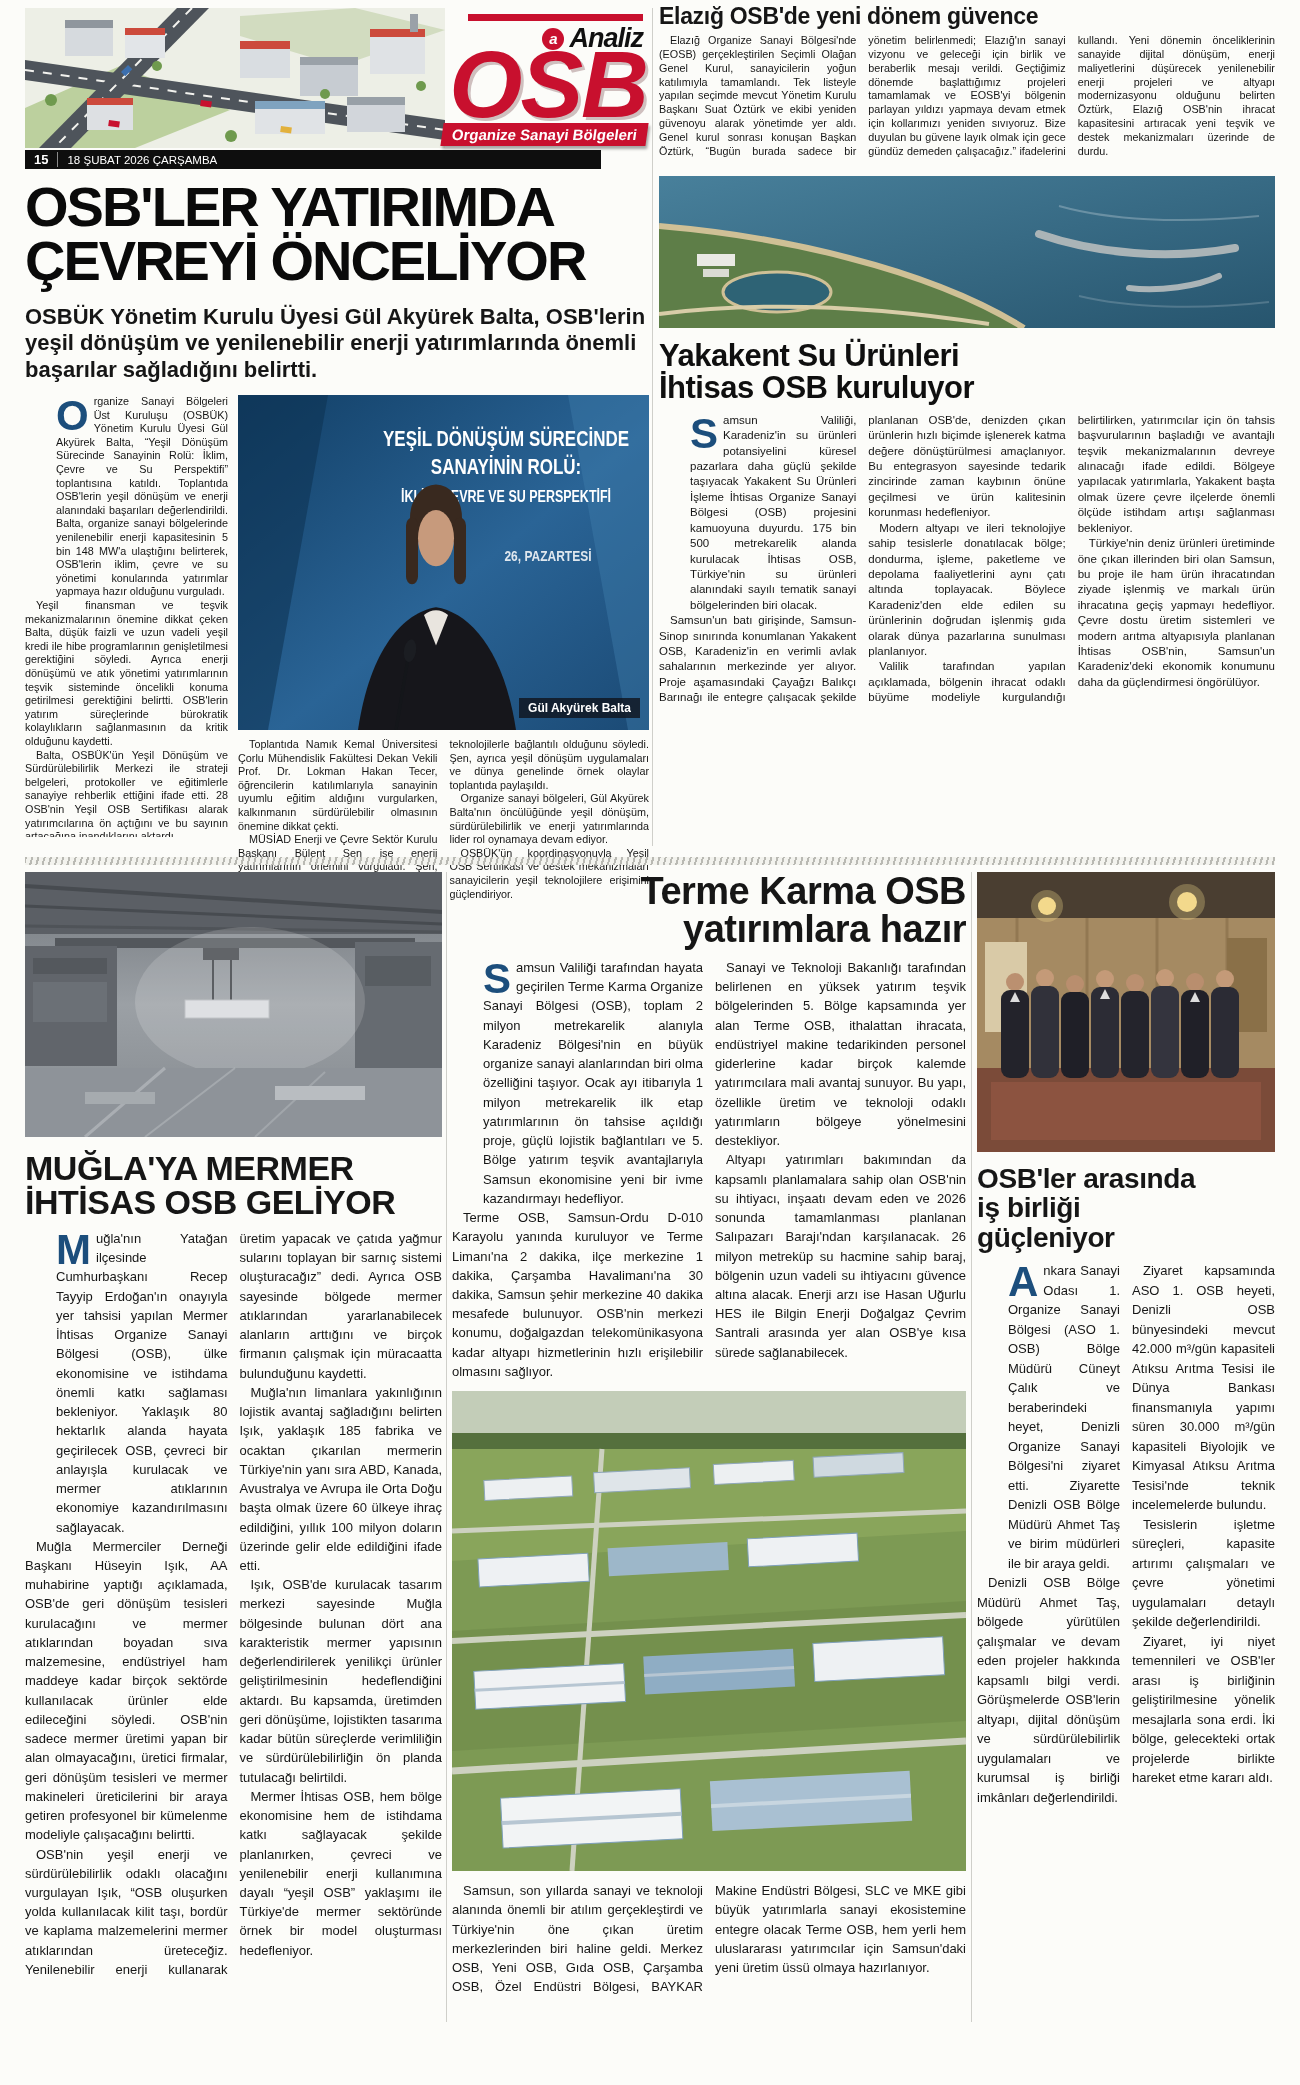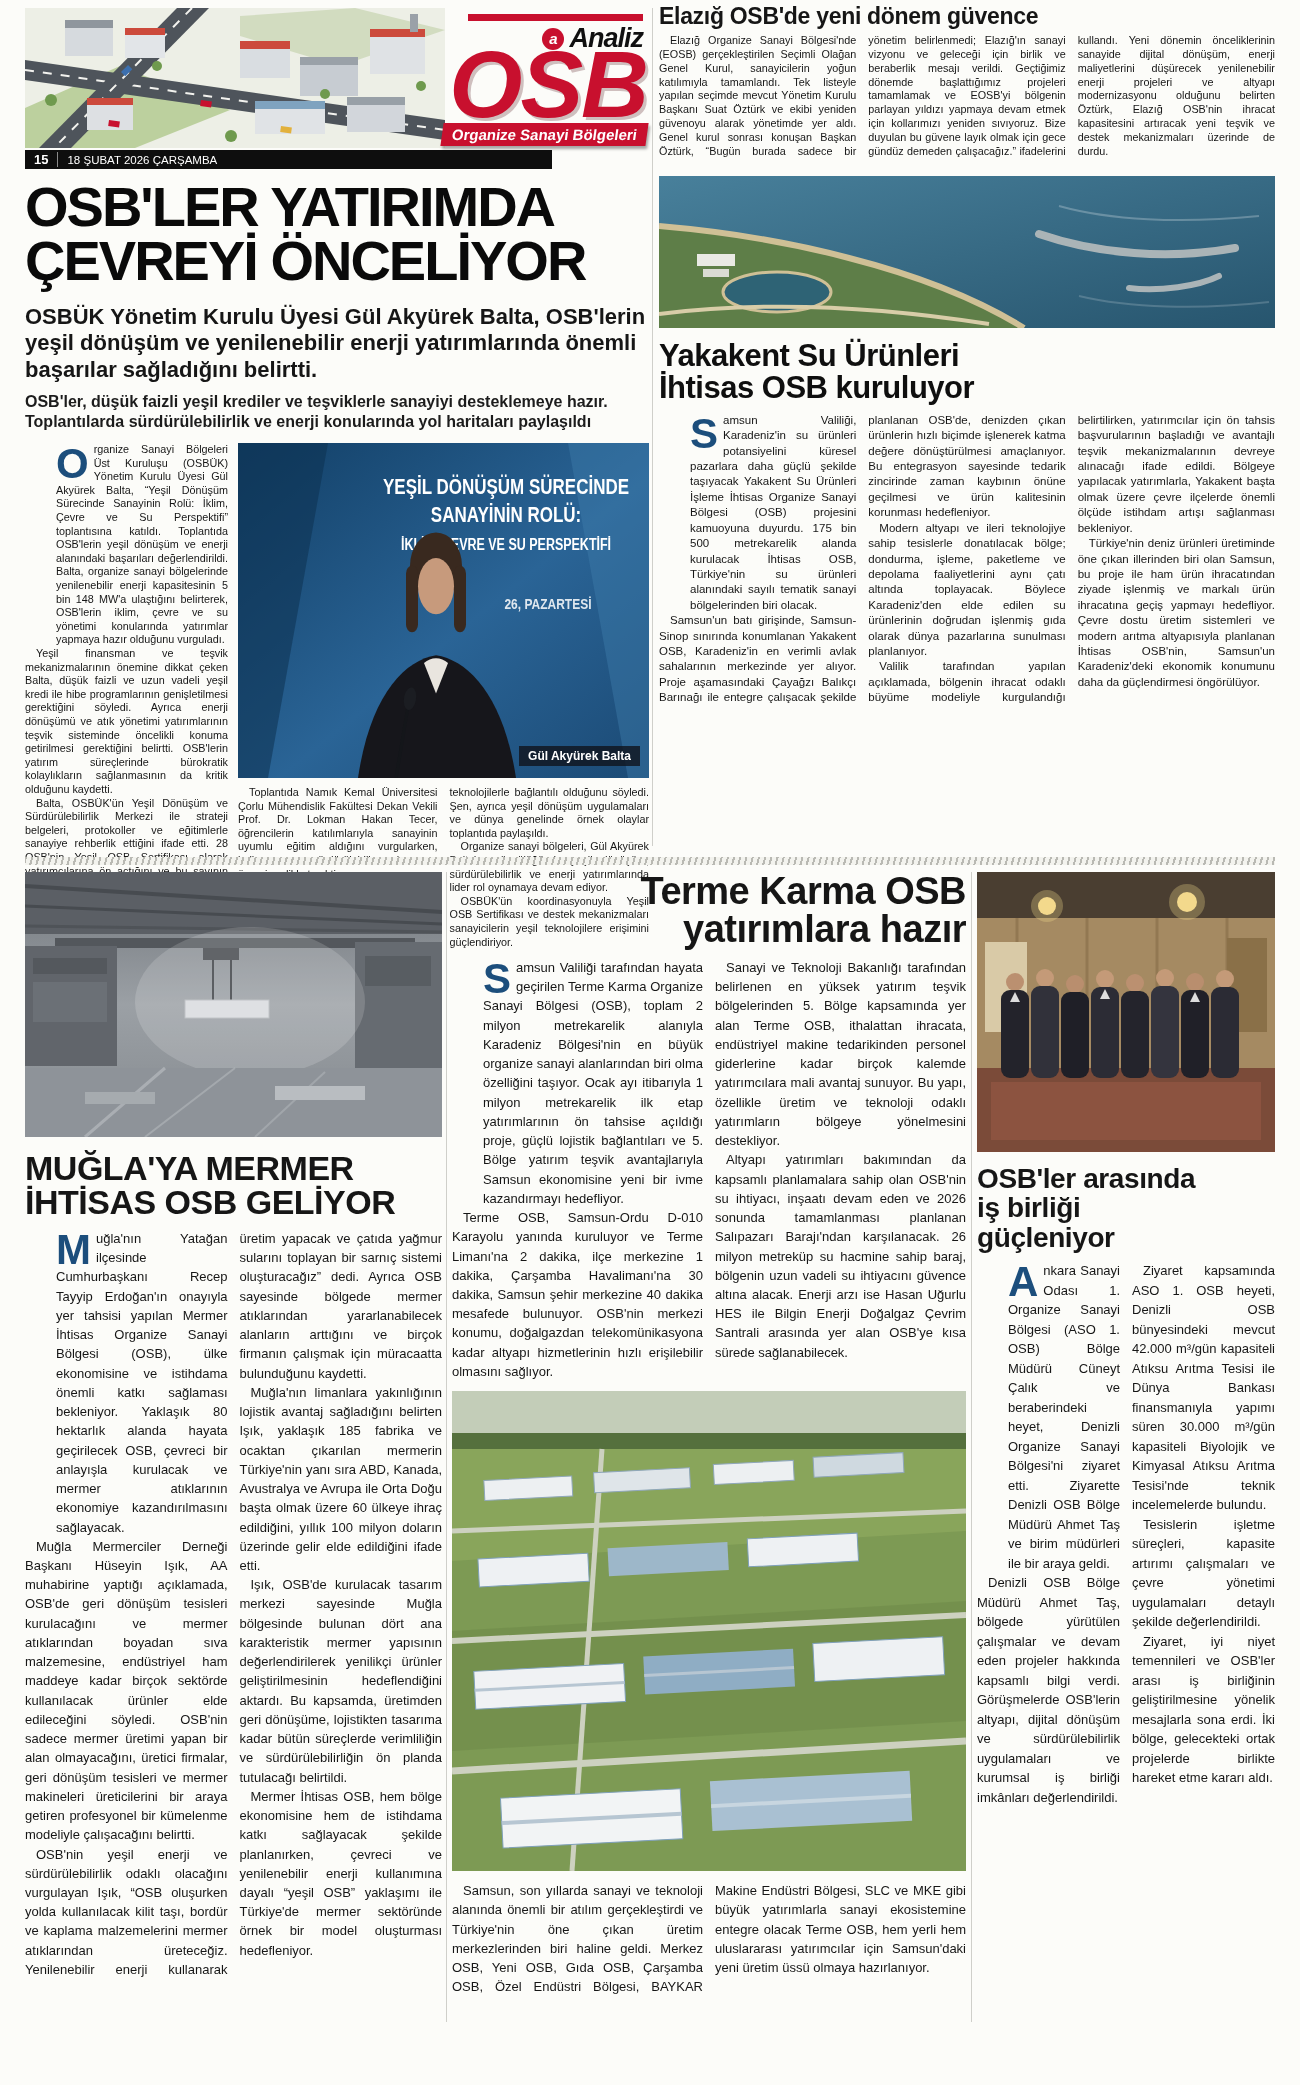--- a/index.html
+++ b/index.html
@@ -22,21 +22,21 @@
   .analiz-emblem { display:inline-flex; width:22px; height:22px; border-radius:50%;
     background:#c8102e; color:#fff; font-weight:bold; font-style:italic; font-size:15px;
     align-items:center; justify-content:center; }
   .analiz-text { font-size:27px; font-weight:bold; font-style:italic; letter-spacing:-1px; color:#101010; }
   .osb-word { position:absolute; top:30px; right:0; font-size:94px; line-height:1;
     font-weight:bold; font-style:italic; color:#c8102e; letter-spacing:-2px;
     text-shadow:3px 3px 0 rgba(70,8,16,.25); }
   .osb-ribbon { position:absolute; bottom:2px; right:0; background:#c8102e; color:#fff;
     font-size:15px; font-weight:bold; padding:3px 10px; transform:skewX(-8deg);
     box-shadow:2px 3px 3px rgba(0,0,0,.35); white-space:nowrap; }
-  .date-bar { position:absolute; left:25px; top:150px; width:527px; height:19px;
+  .date-bar { position:absolute; left:25px; top:150px; width:576px; height:19px;
     background:#0e0e0e; color:#fff; display:flex; align-items:center; padding:0 9px; font-size:11.5px; }
   .page-num { font-weight:bold; font-size:13px; margin-right:9px; padding-right:9px; border-right:1px solid #8a8a8a; }
 
   
   .textflow { text-align:justify; hyphens:auto; -webkit-hyphens:auto; }
   .textflow p { margin:0; text-indent:11px; }
   .textflow p.drop { text-indent:0;margin-left:31px; }
   .drop::first-letter { float:left; font-size:42px; line-height:.8; padding:4px 5px 0 0;
     font-weight:bold; color:#1c4e7c; }
   .cols-2 { column-count:2; column-gap:12px; }
@@ -155,21 +155,20 @@
   </article>
 
   <div class="vrule vrule-top"></div>
 
   <article class="main-article">
     <h1 class="main-headline">
       <span>OSB'LER YATIRIMDA</span><br>
       <span>ÇEVREYİ ÖNCELİYOR</span>
     </h1>
     <p class="lede1">OSBÜK Yönetim Kurulu Üyesi Gül Akyürek Balta, OSB'lerin yeşil dönüşüm ve yenilenebilir enerji yatırımlarında önemli başarılar sağladığını belirtti.</p>
-    <p class="lede2">OSB'ler, düşük faizli yeşil krediler ve teşviklerle sanayiyi desteklemeye hazır. Toplantılarda sürdürülebilirlik ve enerji konularında yol haritaları paylaşıldı</p>
     <div class="main-body">
       <div class="left-col textflow">
           <p class="drop">Organize Sanayi Bölgeleri Üst Kuruluşu (OSBÜK) Yönetim Kurulu Üyesi Gül Akyürek Balta, “Yeşil Dönüşüm Sürecinde Sanayinin Rolü: İklim, Çevre ve Su Perspektifi” toplantısına katıldı. Toplantıda OSB'lerin yeşil dönüşüm ve enerji alanındaki başarıları değerlendirildi. Balta, organize sanayi bölgelerinde yenilenebilir enerji kapasitesinin 5 bin 148 MW'a ulaştığını belirterek, OSB'lerin iklim, çevre ve su yönetimi konularında yatırımlar yapmaya hazır olduğunu vurguladı.</p>
           <p>Yeşil finansman ve teşvik mekanizmalarının önemine dikkat çeken Balta, düşük faizli ve uzun vadeli yeşil kredi ile hibe programlarının genişletilmesi gerektiğini söyledi. Ayrıca enerji dönüşümü ve atık yönetimi yatırımlarının teşvik sisteminde öncelikli konuma getirilmesi gerektiğini belirtti. OSB'lerin yatırım süreçlerinde bürokratik kolaylıkların sağlanmasının da kritik olduğunu kaydetti.</p>
           <p>Balta, OSBÜK'ün Yeşil Dönüşüm ve Sürdürülebilirlik Merkezi ile strateji belgeleri, protokoller ve eğitimlerle sanayiye rehberlik ettiğini ifade etti. 28 OSB'nin Yeşil OSB Sertifikası alarak yatırımcılarına ön açtığını ve bu sayının artacağına inandıklarını aktardı.</p>
           <p>Ayrıca OSB'lerin kuruluş aşamasından itibaren Yeşil OSB olarak planlanmasının ülke için önemli bir kazanım olacağını sözlerine ekledi.</p>
         </div>
       <div class="right-cell">
         <figure class="photo main-photo">
           <svg viewBox="0 0 411 262" preserveAspectRatio="none">

